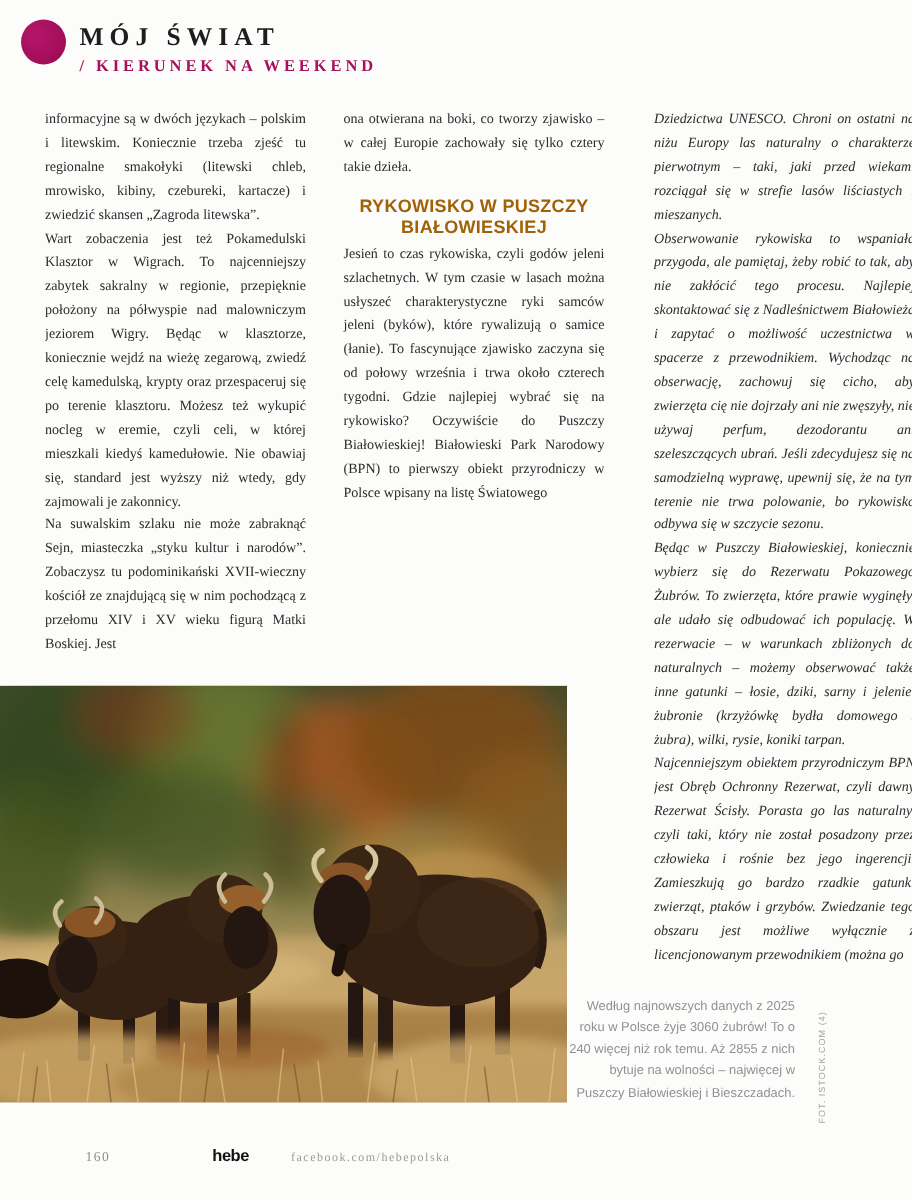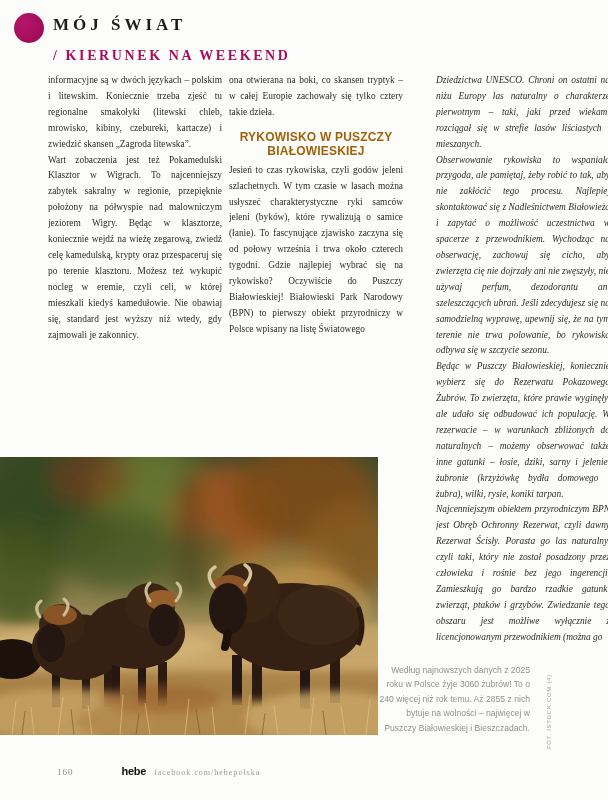--- a/index.html
+++ b/index.html
@@ -4,69 +4,70 @@
 <style>
   html,body{margin:0;padding:0;}
   .page{position:relative;width:608px;height:800px;background:#fcfcfb;overflow:hidden;
         font-family:"Liberation Serif",serif;color:#2b2b2b;}
 
   
   .brand-dot{position:absolute;left:14px;top:13px;width:30px;height:30px;border-radius:50%;
              background:radial-gradient(circle at 35% 35%, #b5166b, #99094f);}
   .section-title{position:absolute;left:53px;top:15px;font-size:17px;font-weight:700;
                  letter-spacing:4px;color:#1d1d1d;white-space:nowrap;}
-  .kicker{position:absolute;left:53px;top:48px;font-size:14px;font-weight:700;
+  .kicker{position:absolute;left:53px;top:38px;font-size:11px;font-weight:700;
           letter-spacing:2.6px;color:#a80f5a;white-space:nowrap;}
 
   
   .col{position:absolute;top:73px;width:174px;font-size:9.4px;line-height:15.9px;
        text-align:justify;overflow:hidden;}
   .col p{margin:0;}
-  .col-1{left:48px;height:374px;}
+  .col-1{left:30px;height:374px;}
   .col-2{left:229px;height:374px;}
   .col-3{left:436px;height:576px;font-style:italic;}
   .section-heading{margin:9px 0 4px 0;text-align:center;font-family:"Liberation Sans",sans-serif;
        font-weight:700;font-size:12px;line-height:14.5px;color:#a16207;letter-spacing:.2px;}
 
   
   .photo{position:absolute;left:0;top:457px;width:378px;height:278px;overflow:hidden;}
   .photo svg{display:block;width:100%;height:100%;}
 
   
   .caption{position:absolute;left:377px;top:663px;width:153px;
            font-family:"Liberation Sans",sans-serif;font-size:8.6px;line-height:14.4px;
            color:#8f9194;text-align:right;}
   .credit{position:absolute;left:546px;top:657px;height:92px;
           writing-mode:vertical-rl;transform:rotate(180deg);
           font-family:"Liberation Sans",sans-serif;font-size:6px;letter-spacing:.7px;
           color:#a3a3a3;white-space:nowrap;}
 
   
-  .footer{position:absolute;left:57px;top:765px;display:flex;align-items:baseline;gap:8px;}
+  .footer{position:absolute;left:57px;top:765px;display:flex;align-items:baseline;gap:28px;}
   .page-number{font-size:9px;color:#8d8d8d;letter-spacing:1px;}
   .footer-logo{font-family:"Liberation Sans",sans-serif;font-weight:700;font-size:11px;
                color:#111;letter-spacing:-.3px;padding-left:40px;}
   .footer-social{font-size:8px;color:#9b9b9b;letter-spacing:1px;}
 </style>
 </head>
 <body>
 
 <div class="page">
 
   <div class="brand-dot"></div>
   <div class="section-title">MÓJ ŚWIAT</div>
   <div class="kicker">/ KIERUNEK NA WEEKEND</div>
 
   <div class="col col-1">
     <p>informacyjne są w dwóch językach – polskim i litewskim. Koniecznie trzeba zjeść tu regionalne smakołyki (litewski chleb, mrowisko, kibiny, czebureki, kartacze) i zwiedzić skansen „Zagroda litewska”.</p>
     <p>Wart zobaczenia jest też Pokamedulski Klasztor w Wigrach. To najcenniejszy zabytek sakralny w regionie, przepięknie położony na półwyspie nad malowniczym jeziorem Wigry. Będąc w klasztorze, koniecznie wejdź na wieżę zegarową, zwiedź celę kamedulską, krypty oraz przespaceruj się po terenie klasztoru. Możesz też wykupić nocleg w eremie, czyli celi, w której mieszkali kiedyś kamedułowie. Nie obawiaj się, standard jest wyższy niż wtedy, gdy zajmowali je zakonnicy.</p>
+    <p>Na suwalskim szlaku nie może zabraknąć Sejn, miasteczka „styku kultur i narodów”. Zobaczysz tu podominikański XVII-wieczny kościół ze znajdującą się w nim pochodzącą z przełomu XIV i XV wieku figurą Matki Boskiej. Jest</p>
   </div>
 
   <div class="col col-2">
-    <p>ona otwierana na boki, co skansen tryptyk – w całej Europie zachowały się tylko cztery takie dzieła.</p>
+    <p>ona otwierana na boki, co tworzy zjawisko – w całej Europie zachowały się tylko cztery takie dzieła.</p>
     <h2 class="section-heading">RYKOWISKO W PUSZCZY BIAŁOWIESKIEJ</h2>
     <p>Jesień to czas rykowiska, czyli godów jeleni szlachetnych. W tym czasie w lasach można usłyszeć charakterystyczne ryki samców jeleni (byków), które rywalizują o samice (łanie). To fascynujące zjawisko zaczyna się od połowy września i trwa około czterech tygodni. Gdzie najlepiej wybrać się na rykowisko? Oczywiście do Puszczy Białowieskiej! Białowieski Park Narodowy (BPN) to pierwszy obiekt przyrodniczy w Polsce wpisany na listę Światowego</p>
   </div>
 
   <div class="col col-3">
     <p>Dziedzictwa UNESCO. Chroni on ostatni na niżu Europy las naturalny o charakterze pierwotnym – taki, jaki przed wiekami rozciągał się w strefie lasów liściastych i mieszanych.</p>
     <p>Obserwowanie rykowiska to wspaniała przygoda, ale pamiętaj, żeby robić to tak, aby nie zakłócić tego procesu. Najlepiej skontaktować się z Nadleśnictwem Białowieża i zapytać o możliwość uczestnictwa w spacerze z przewodnikiem. Wychodząc na obserwację, zachowuj się cicho, aby zwierzęta cię nie dojrzały ani nie zwęszyły, nie używaj perfum, dezodorantu ani szeleszczących ubrań. Jeśli zdecydujesz się na samodzielną wyprawę, upewnij się, że na tym terenie nie trwa polowanie, bo rykowisko odbywa się w szczycie sezonu.</p>
     <p>Będąc w Puszczy Białowieskiej, koniecznie wybierz się do Rezerwatu Pokazowego Żubrów. To zwierzęta, które prawie wyginęły, ale udało się odbudować ich populację. W rezerwacie – w warunkach zbliżonych do naturalnych – możemy obserwować także inne gatunki – łosie, dziki, sarny i jelenie, żubronie (krzyżówkę bydła domowego i żubra), wilki, rysie, koniki tarpan.</p>
     <p>Najcenniejszym obiektem przyrodniczym BPN jest Obręb Ochronny Rezerwat, czyli dawny Rezerwat Ścisły. Porasta go las naturalny, czyli taki, który nie został posadzony przez człowieka i rośnie bez jego ingerencji. Zamieszkują go bardzo rzadkie gatunki zwierząt, ptaków i grzybów. Zwiedzanie tego obszaru jest możliwe wyłącznie z licencjonowanym przewodnikiem (można go</p>
   </div>

